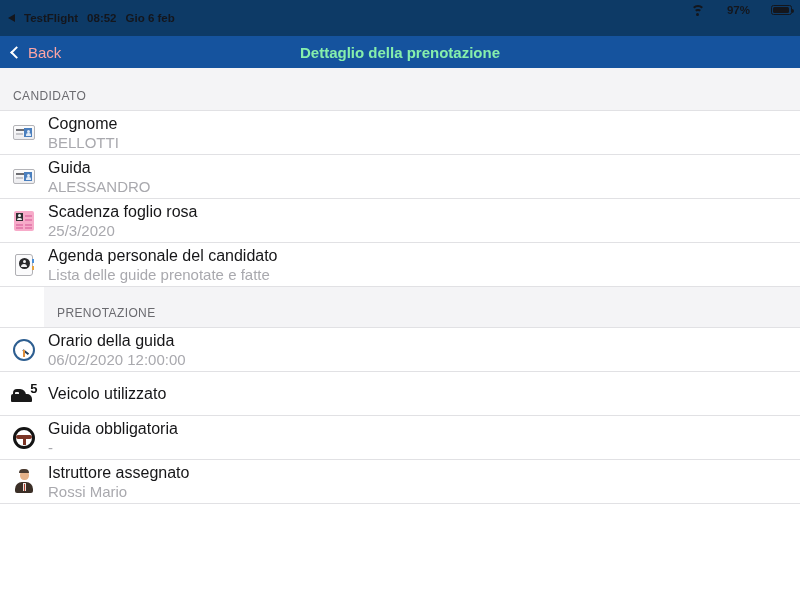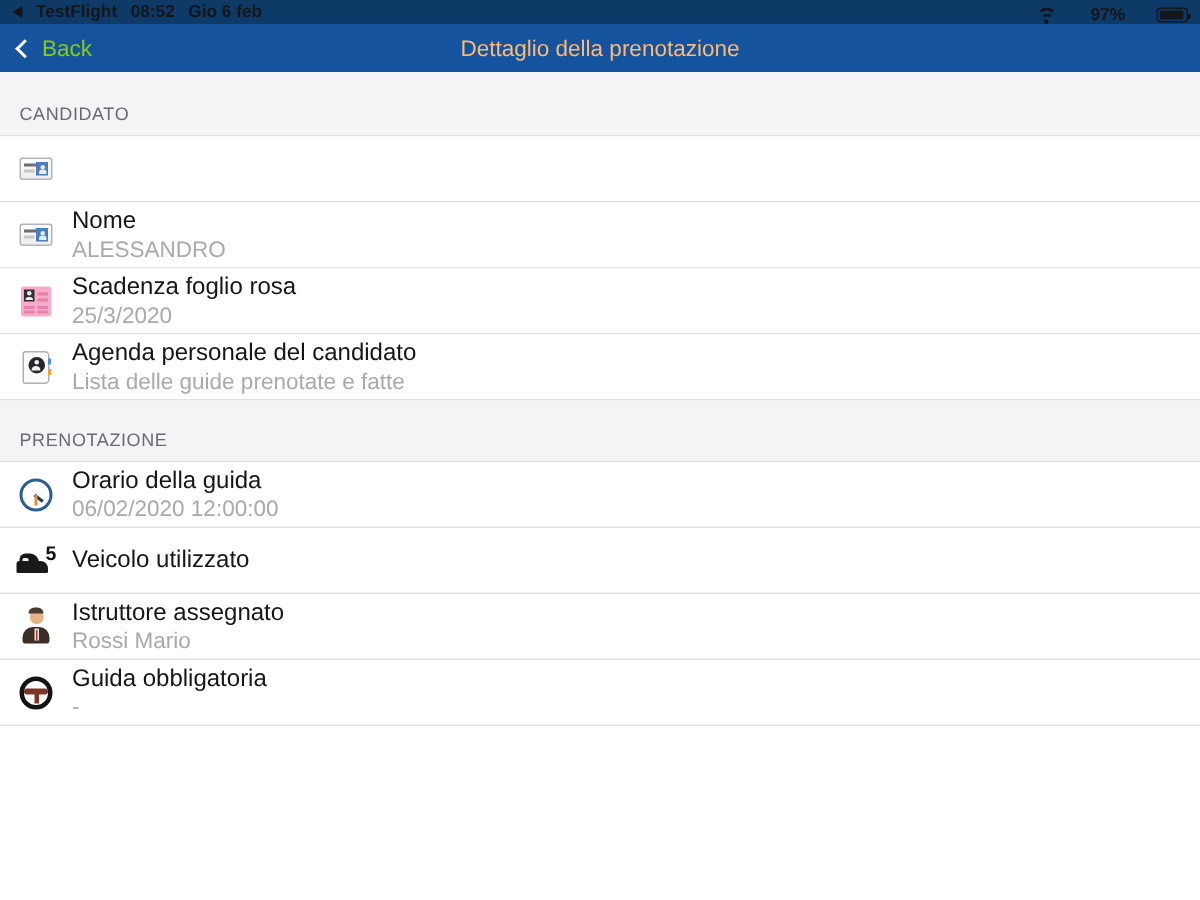--- a/index.html
+++ b/index.html
@@ -1,51 +1,51 @@
 <!DOCTYPE html>
 <html><head>
 <meta charset="utf-8">
 <style>
   * { margin:0; padding:0; box-sizing:border-box; }
   html,body { width:800px; height:600px; overflow:hidden; }
   body { font-family:"Liberation Sans", sans-serif; background:#ffffff; position:relative; }
 
   
-  .statusbar { height:16px; background:#0d3a66; display:flex; align-items:center;
+  .statusbar { height:36px; background:#0d3a66; display:flex; align-items:center;
                padding:0 8px; position:relative; }
   .sb-left { display:flex; align-items:center; gap:9px; color:#14161c;
              font-size:11.5px; font-weight:700; }
   .sb-right { position:absolute; right:8px; top:0; height:20px; display:flex;
               align-items:center; gap:21px; color:#14161c; font-size:11.5px; font-weight:700; }
   .tri { width:0; height:0; border-top:4px solid transparent; border-bottom:4px solid transparent;
          border-right:7px solid #14161c; }
   .wifi { position:relative; width:16px; height:11px; }
   .wifi span { position:absolute; box-sizing:border-box; border-radius:50%; }
   .wifi .arc2 { left:1px; top:0; width:14px; height:14px; border:2px solid transparent; border-top-color:#14161c; }
   .wifi .arc1 { left:4px; top:4px; width:8px; height:8px; border:2px solid transparent; border-top-color:#14161c; }
   .wifi .dot { left:6.5px; bottom:0; width:3px; height:3px; background:#14161c; }
   .batt { width:21px; height:10px; border:1px solid #14161c; border-radius:2.5px; position:relative; }
   .batt::before { content:""; position:absolute; left:1px; top:1px; bottom:1px; width:16px;
                   background:#14161c; border-radius:1.5px; }
   .batt::after { content:""; position:absolute; right:-3px; top:2.5px; width:2px; height:4px;
                  background:#14161c; border-radius:0 2px 2px 0; }
 
   
   .navbar { height:32px; background:#15539e; position:relative; display:flex; align-items:center; }
-  .back-btn { display:flex; align-items:center; gap:7px; color:#84cc16; font-size:15px;
+  .back-btn { display:flex; align-items:center; gap:7px; color:#fca5a5; font-size:15px;
               padding-left:12px; cursor:pointer; }
   .chev { width:9px; height:9px; border-left:2.5px solid #fff; border-bottom:2.5px solid #fff;
           transform:rotate(45deg); margin-top:1px; }
-  .nav-title { position:absolute; left:0; right:0; text-align:center; color:#fdba74;
-               font-size:15px; font-weight:400; pointer-events:none; }
+  .nav-title { position:absolute; left:0; right:0; text-align:center; color:#86efac;
+               font-size:15px; font-weight:700; pointer-events:none; }
 
   
   .band { background:#f4f4f6; display:flex; align-items:flex-end; padding:0 0 7px 13px; }
   .band1 { height:42px;text-align:right; }
-  .band2 { height:40px; }
+  .band2 { height:40px;margin-left:44px; }
   .band-label { font-size:12px; color:#6a6a6f; letter-spacing:0.4px; }
 
   .group { background:#ffffff; border-top:1px solid #e1e1e4; }
   .row { height:44px; display:flex; align-items:center; border-bottom:1px solid #e1e1e4;
          background:#fff; cursor:default; }
   .icon-box { flex:0 0 48px; display:flex; align-items:center; justify-content:center; }
   .texts { flex:1; min-width:0; }
   .label { font-size:16px; color:#161618; line-height:20px; }
   .value { font-size:15px; color:#a9a9ae; line-height:18px; }
 
@@ -155,30 +155,34 @@
 </div>
 
 <div class="group">
 
   <div class="row">
     <div class="icon-box">
         <span class="ic ic-idcard">
           <span class="photo"></span>
         </span>
       </div>
+    <div class="texts">
+      <div class="label">Cognome</div>
+      <div class="value">BELLOTTI</div>
+    </div>
   </div>
 
   <div class="row">
     <div class="icon-box">
         <span class="ic ic-idcard">
           <span class="photo"></span>
         </span>
       </div>
     <div class="texts">
-      <div class="label">Nome</div>
+      <div class="label">Guida</div>
       <div class="value">ALESSANDRO</div>
     </div>
   </div>
 
 
   <div class="row">
     <div class="icon-box">
       <span class="ic ic-pink">
         <span class="photo"></span>
           <i class="l1"></i>
@@ -236,37 +240,37 @@
           <span class="num">5</span>
       </span>
     </div>
     <div class="texts">
       <div class="label">Veicolo utilizzato</div>
     </div>
   </div>
 
   <div class="row">
     <div class="icon-box">
+        <span class="ic ic-wheel"></span>
+      </div>
+    <div class="texts">
+      <div class="label">Guida obbligatoria</div>
+      <div class="value">-</div>
+    </div>
+  </div>
+
+  <div class="row">
+    <div class="icon-box">
       <span class="ic ic-person">
         <span class="bdy"></span>
           <span class="shirt"></span>
           <span class="tie"></span>
           <span class="head"></span>
           <span class="hair"></span>
       </span>
     </div>
     <div class="texts">
       <div class="label">Istruttore assegnato</div>
       <div class="value">Rossi Mario</div>
     </div>
   </div>
 
-  <div class="row">
-    <div class="icon-box">
-        <span class="ic ic-wheel"></span>
-      </div>
-    <div class="texts">
-      <div class="label">Guida obbligatoria</div>
-      <div class="value">-</div>
-    </div>
-  </div>
-
 </div>
 
 </body></html>

